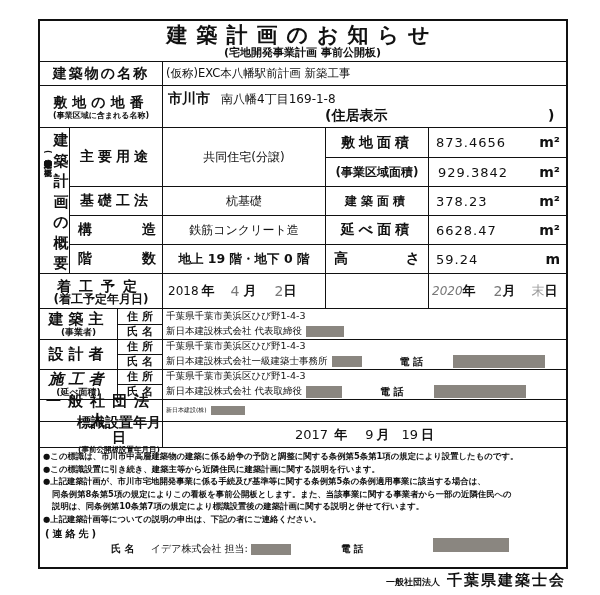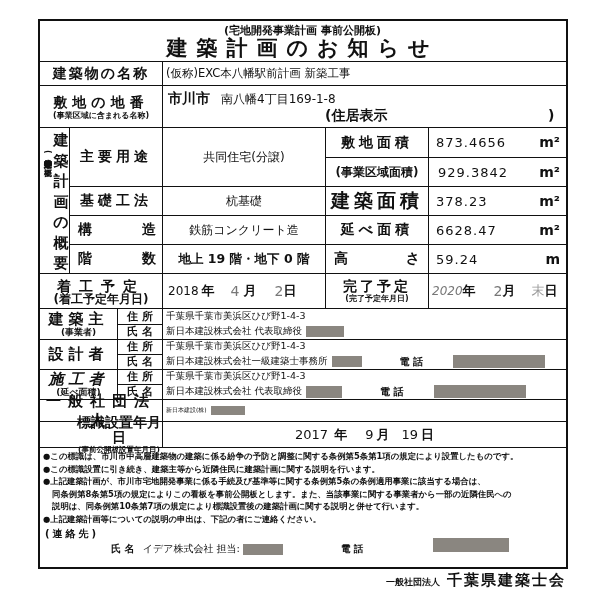--- a/index.html
+++ b/index.html
@@ -16,22 +16,22 @@
   .spread { display:flex; align-items:center; justify-content:space-between; }
   .redact { display:inline-block; background:#8a8680; vertical-align:middle; }
   .unit { position:absolute; right:6px; font-size:14px; font-weight:bold; }
 </style>
 </head>
 <body>
 
 <div class="board">
 
   <div class="abs center" style="left:0;top:0;width:525px;height:40px;flex-direction:column;">
+    <div class="b" style="font-size:21px;letter-spacing:9px;line-height:22px;">建築計画のお知らせ</div>
     <div class="b" style="font-size:11px;line-height:13px;">(宅地開発事業計画 事前公開板)</div>
-    <div class="b" style="font-size:21px;letter-spacing:9px;line-height:22px;">建築計画のお知らせ</div>
   </div>
   <div class="hl" style="left:0;top:40px;width:526px;"></div>
 
   <div class="abs center b" style="left:0;top:41px;width:122px;height:23px;font-size:14px;letter-spacing:2px;">建築物の名称</div>
   <div class="vl" style="left:122px;top:41px;height:223px;"></div>
   <div class="abs left" style="left:126px;top:41px;width:390px;height:23px;font-size:11.5px;">(仮称)EXC本八幡駅前計画 新築工事</div>
   <div class="hl" style="left:0;top:64px;width:526px;"></div>
 
   <div class="abs center" style="left:0;top:65px;width:122px;height:41px;flex-direction:column;">
     <div class="b" style="font-size:14px;letter-spacing:5px;line-height:18px;">敷地の地番</div>
@@ -86,21 +86,21 @@
   <div class="abs center b" style="left:286px;top:107px;width:102px;height:29px;font-size:14px;letter-spacing:4px;">敷地面積</div>
   <div class="abs left" style="left:396px;top:107px;width:128px;height:29px;font-size:13px;letter-spacing:1px;">873.4656</div>
   <div class="unit" style="top:113px;">m²</div>
 
   <div class="hl" style="left:285px;top:136px;width:241px;"></div>
   <div class="abs center b" style="left:286px;top:137px;width:102px;height:28px;font-size:12px;">(事業区域面積)</div>
   <div class="abs left" style="left:398px;top:137px;width:126px;height:28px;font-size:13px;letter-spacing:1px;">929.3842</div>
   <div class="unit" style="top:143px;">m²</div>
 
   <div class="hl" style="left:285px;top:165px;width:241px;"></div>
-  <div class="abs center b" style="left:286px;top:166px;width:102px;height:28px;font-size:19px;letter-spacing:4px;">建築面積</div>
+  <div class="abs center b" style="left:286px;top:166px;width:102px;height:28px;font-size:12px;letter-spacing:4px;">建築面積</div>
   <div class="abs left" style="left:396px;top:166px;width:128px;height:28px;font-size:13px;letter-spacing:1px;">378.23</div>
   <div class="unit" style="top:172px;">m²</div>
 
   <div class="abs center b" style="left:286px;top:195px;width:102px;height:28px;font-size:14px;letter-spacing:4px;">延べ面積</div>
   <div class="abs left" style="left:396px;top:195px;width:128px;height:28px;font-size:13px;letter-spacing:1px;">6628.47</div>
   <div class="unit" style="top:201px;">m²</div>
 
   <div class="abs spread b" style="left:294px;top:224px;width:86px;height:28px;font-size:14px;">
     <span>高</span>
     <span>さ</span>
@@ -115,24 +115,20 @@
     <div class="b" style="font-size:12px;line-height:10px;">(着工予定年月日)</div>
   </div>
   <div class="vl" style="left:122px;top:253px;height:34px;"></div>
   <div class="abs left" style="left:128px;top:253px;width:155px;height:34px;font-size:12px;">
     <span>2018</span>
     <span class="b" style="margin-left:3px;font-size:13px;">年</span>
     <span style="margin-left:16px;color:#777;font-size:14px;">4</span>
     <span class="b" style="margin-left:4px;font-size:13px;">月</span>
     <span style="margin-left:18px;color:#777;font-size:14px;">2</span>
     <span class="b" style="font-size:13px;">日</span>
-  </div>
-  <div class="abs center" style="left:286px;top:253px;width:102px;height:34px;flex-direction:column;">
-    <div class="b" style="font-size:14px;letter-spacing:3px;line-height:16px;">完了予定</div>
-    <div class="b" style="font-size:8px;line-height:10px;">(完了予定年月日)</div>
   </div>
   <div class="abs left" style="left:392px;top:253px;width:133px;height:34px;font-size:12px;">
     <span style="color:#777;font-style:italic;">2020</span>
     <span class="b" style="font-size:13px;">年</span>
     <span style="margin-left:18px;color:#777;font-size:14px;">2</span>
     <span class="b" style="font-size:13px;">月</span>
     <span style="margin-left:16px;color:#999;font-size:13px;">末</span>
     <span class="b" style="font-size:13px;">日</span>
   </div>
   <div class="hl" style="left:0;top:287px;width:526px;"></div>
@@ -209,21 +205,21 @@
     <div>●この標識設置に引き続き、建築主等から近隣住民に建築計画に関する説明を行います。</div>
     <div>●上記建築計画が、市川市宅地開発事業に係る手続及び基準等に関する条例第5条の条例適用事業に該当する場合は、</div>
     <div style="padding-left:9px;">同条例第8条第5項の規定によりこの看板を事前公開板とします。また、当該事業に関する事業者から一部の近隣住民への</div>
     <div style="padding-left:9px;">説明は、同条例第10条第7項の規定により標識設置後の建築計画に関する説明と併せて行います。</div>
     <div>●上記建築計画等についての説明の申出は、下記の者にご連絡ください。</div>
   </div>
 
   <div class="abs" style="left:5px;top:506px;font-size:10px;font-weight:bold;letter-spacing:3px;">(連絡先)</div>
   <div class="abs" style="left:71px;top:521px;font-size:10px;width:450px;">
     <span class="b">氏 名</span>
-    <span style="margin-left:5px;">イデア株式会社 担当:</span>
+    <span style="margin-left:13px;">イデア株式会社 担当:</span>
     <span class="redact" style="width:40px;height:11px;"></span>
     <span class="b" style="position:absolute;left:230px;top:1px;font-size:9.5px;">電 話</span>
     <span class="redact" style="position:absolute;left:322px;top:-4px;width:76px;height:14px;"></span>
   </div>
 </div>
 
 <div class="abs" style="left:386px;top:570px;white-space:nowrap;">
   <span class="b" style="font-size:9px;">一般社団法人</span>
   <span class="b" style="font-size:15px;letter-spacing:2px;margin-left:2px;">千葉県建築士会</span>
 </div>

